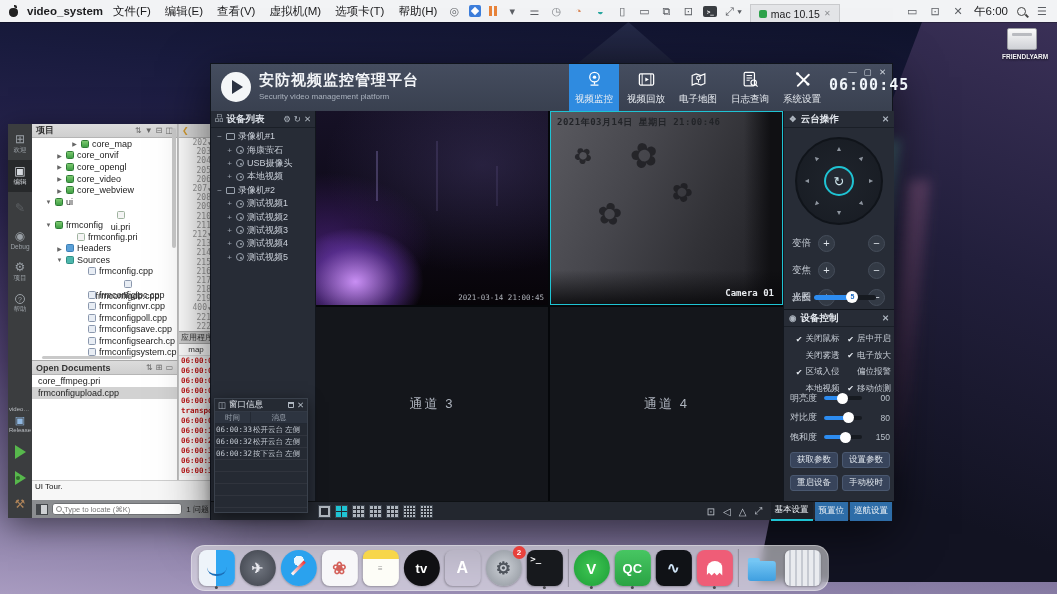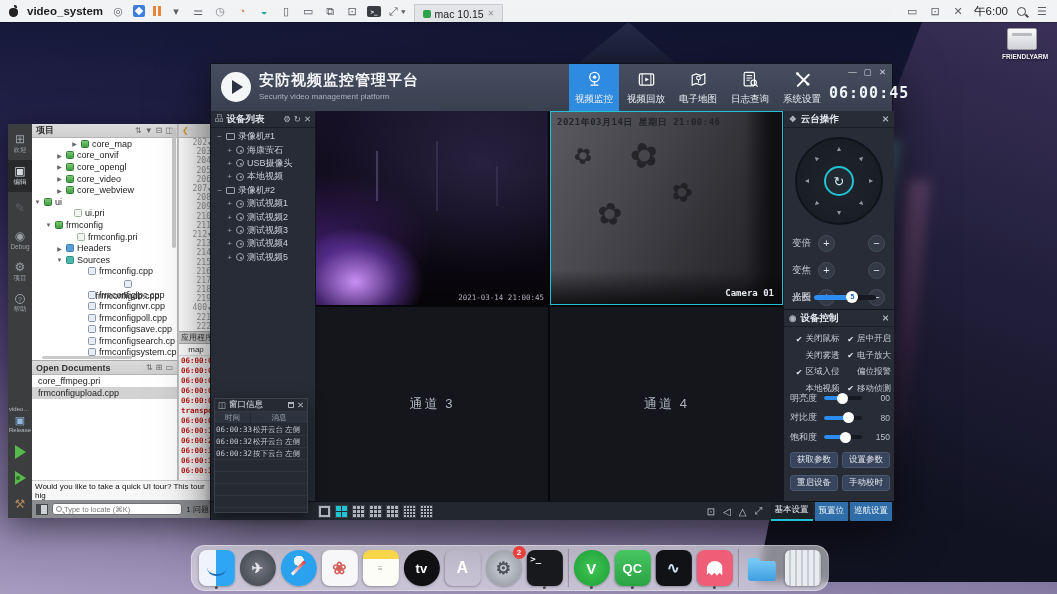--- a/index.html
+++ b/index.html
@@ -83,21 +83,21 @@
   .appwin{left:210px;top:63px;width:683px;height:457px;background:#1d2129;border:1px solid #10141c;box-shadow:0 14px 46px rgba(0,0,0,.6)}
   .titlebar{left:0;top:0;width:100%;height:56px;background:linear-gradient(#454d5f,#373e4d);display:flex;align-items:center}
   .logo{position:absolute;left:10px;top:8px;width:30px;height:30px;border-radius:50%;background:#f4f6f8;display:flex;align-items:center;justify-content:center}
   .logo::before{content:"";width:0;height:0;border-left:11px solid #2b3242;border-top:7px solid transparent;border-bottom:7px solid transparent;margin-left:3px}
   .tblock{position:absolute;left:48px;top:7px}
   .tmain{font-size:15px;font-weight:bold;color:#f2f4f7;letter-spacing:1px}
   .tsub{font-size:8px;color:#a9b1bd;margin-top:2px}
   .navbtn{position:absolute;top:0;width:50px;height:47px;display:flex;flex-direction:column;align-items:center;justify-content:center;gap:2px;color:#e8ecf1;font-size:9.5px;cursor:pointer}
   .navbtn svg{width:19px;height:19px}
   .navbtn.active{background:#2f8be0}
-  .appclock{position:absolute;top:20px;width:62px;text-align:left;color:#eef3f8;font:bold 15px "DejaVu Sans Mono",monospace;letter-spacing:1px}
+  .appclock{position:absolute;top:12px;width:62px;text-align:left;color:#eef3f8;font:bold 15px "DejaVu Sans Mono",monospace;letter-spacing:1px}
   .winctl{position:absolute;right:6px;top:3px;display:flex;gap:7px;color:#cdd4dc;font-size:8.5px}
   .dpanel{left:0;top:47px;width:105px;height:390px;background:#272c36;border-right:1px solid #12161d}
   .dk-h{height:17px;display:flex;align-items:center;gap:3px;padding:0 4px;color:#dde2e9;font-size:9.5px;border-bottom:1px solid #1a1f27}
   .dk-h .ttl{margin-right:auto;font-weight:bold}
   .dk-ic{color:#aeb6c0;font-size:8.5px}
   .dtrow{display:flex;align-items:center;gap:3px;height:13.4px;color:#c9cfd8;font-size:9px;white-space:nowrap}
   .dtrow .sg{width:7px;text-align:center;color:#9aa2ad;font-size:8px}
   .dvr{width:9px;height:7px;border:1px solid #9aa2ad;border-radius:1px}
   .cam{width:8px;height:8px;border:1px solid #9aa2ad;border-radius:50%;position:relative}
   .cam::after{content:"";position:absolute;left:2.5px;top:2.5px;width:2px;height:2px;background:#9aa2ad;border-radius:50%}
@@ -207,20 +207,28 @@
 
 <div class="screen">
   <div class="a mtn-right"></div>
   <div class="a aurora-g"></div>
   <div class="a aurora-p"></div>
   <div class="a peak"></div>
 
   <div class="a menubar">
     <span class="apple"></span>
     <span class="mb-app">video_system</span>
+    <span id="mb-menus" style="display:flex;gap:10px">
+        <span class="mb-item">文件(F)</span>
+        <span class="mb-item">编辑(E)</span>
+        <span class="mb-item">查看(V)</span>
+        <span class="mb-item">虚拟机(M)</span>
+        <span class="mb-item">选项卡(T)</span>
+        <span class="mb-item">帮助(H)</span>
+      </span>
     <span id="mb-tools" style="display:flex;gap:8px;align-items:center">
         <span class="mbi">◎</span>
         <span class="i-vm"></span>
         <span class="i-pause">
           <i></i>
           <i></i>
         </span>
         <span class="mbi">▾</span>
         <span class="mbi">⚌</span>
         <span class="mbi" style="color: rgb(138, 141, 146);">◷</span>
@@ -314,26 +322,26 @@
           <div class="trow" style="padding-left: 24px;">
             <span class="arr">▶</span>
             <span class="ti ti-proj"></span>
             <span class="tlabel">core_video</span>
           </div>
           <div class="trow" style="padding-left: 24px;">
             <span class="arr">▶</span>
             <span class="ti ti-proj"></span>
             <span class="tlabel">core_webview</span>
           </div>
-          <div class="trow" style="padding-left: 2px;">
+          <div class="trow" style="padding-left: 13px;">
             <span class="arr">▼</span>
             <span class="ti ti-proj"></span>
             <span class="tlabel">ui</span>
           </div>
-          <div class="trow" style="padding-left: 32px;">
+          <div class="trow" style="padding-left: 32px; flex-direction: column;">
             <span class="arr"></span>
             <span class="ti ti-pri"></span>
             <span class="tlabel">ui.pri</span>
           </div>
           <div class="trow" style="padding-left: 13px;">
             <span class="arr">▼</span>
             <span class="ti ti-proj"></span>
             <span class="tlabel">frmconfig</span>
           </div>
           <div class="trow" style="padding-left: 35px;">
@@ -497,21 +505,20 @@
         <span class="ph-ic">⇅</span>
         <span class="ph-ic">⊞</span>
         <span class="ph-ic">▭</span>
       </div>
       <div id="ide-docs">
           <div class="odoc">core_ffmpeg.pri</div>
           <div class="odoc sel">frmconfigupload.cpp</div>
         </div>
     </div>
     <div class="a tooltip">
-      <div>Would you like to take a quick UI tour? This tour hig</div>
       <div>UI Tour.</div>
     </div>
     <div class="a idebar">
       <span class="sbtoggle"></span>
       <span class="locator">
         <span class="loc-glass"></span>
         <input placeholder="Type to locate (⌘K)" style="">
       </span>
       <span class="issues">1 问题</span>
     </div>

